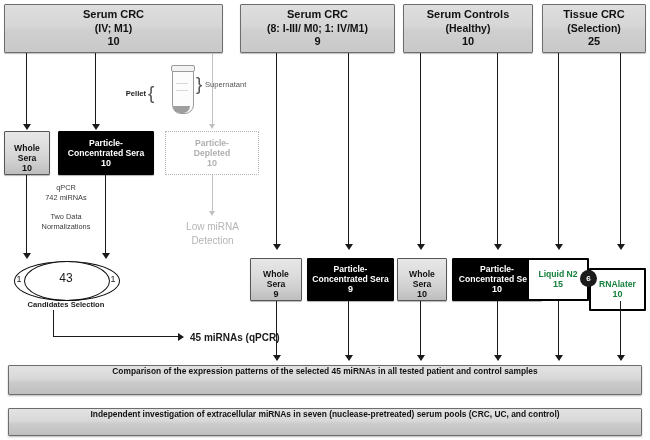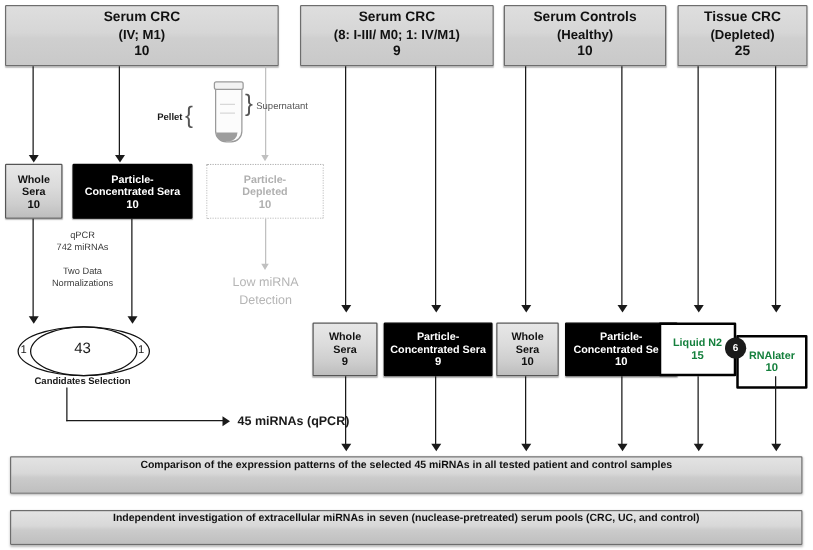--- a/index.html
+++ b/index.html
@@ -33,20 +33,21 @@
     border-radius:1px;
   }
   .sbox .t{font-size:8.6px;}
   .sbox .n{font-size:9px;}
 
   .sbox.gray{
     background:linear-gradient(180deg,#e7e7e7 0%,#dcdcdc 40%,#cdcdcd 75%,#bdbdbd 100%);
     border:1.6px solid #555;
     color:#111;
     box-shadow:0 1px 1px rgba(0,0,0,.28);
+    justify-content:flex-end;
   }
   .sbox.black{
     background:#000;
     border:1.6px solid #000;
     color:#fff;
     box-shadow:0 1px 1px rgba(0,0,0,.3);
   }
   .sbox.white{
     background:#fff;
     border:2px solid #000;
@@ -122,21 +123,21 @@
   </div>
 
   <div class="abs grpbox" style="left:403px;top:4px;width:130px;height:49px;">
     <div class="l1">Serum Controls</div>
     <div class="l2">(Healthy)</div>
     <div class="l3">10</div>
   </div>
 
   <div class="abs grpbox" style="left:542px;top:4px;width:104px;height:49px;">
     <div class="l1">Tissue CRC</div>
-    <div class="l2">(Depleted)</div>
+    <div class="l2">(Selection)</div>
     <div class="l3">25</div>
   </div>
 
   <div class="vline" style="left:26px;top:53px;height:72px;"></div>
   <div class="arrowhead" style="left:22.6px;top:124px;"></div>
 
   <div class="vline" style="left:95px;top:53px;height:72px;"></div>
   <div class="arrowhead" style="left:91.6px;top:124px;"></div>
 
   <div class="vline gray" style="left:212px;top:53px;height:72px;"></div>

